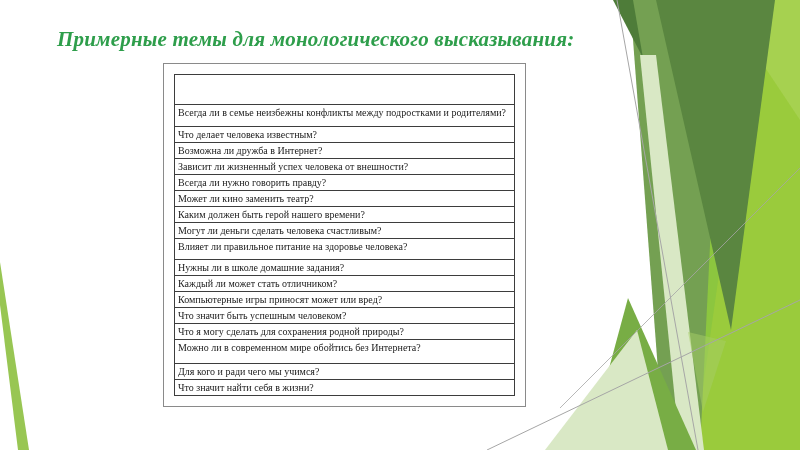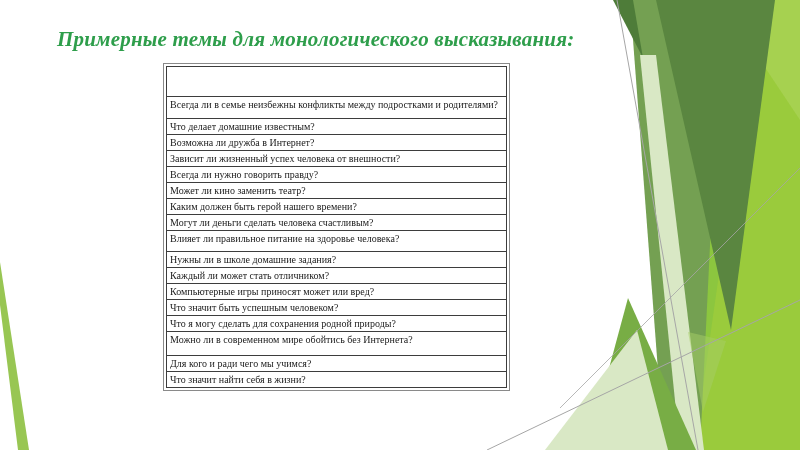--- a/index.html
+++ b/index.html
@@ -23,21 +23,21 @@
     color:#2E9E4B;
     white-space:nowrap;
     z-index:2;
     text-align:right;
   }
   .table-wrap{
     position:absolute;
     left:163px;top:63px;
     width:341px;
     border:1px solid #8a8a8a;
-    padding:2px;
+    padding:10px;
     background:#ffffff;
     z-index:3;
   }
   table.topics{
     width:100%;
     border-collapse:collapse;
     table-layout:fixed;
   }
   table.topics td{
     border:1px solid #3d3d3d;
@@ -85,21 +85,21 @@
   <div class="table-wrap">
     <table class="topics">
       <tbody>
           <tr class="r-empty">
             <td></td>
           </tr>
           <tr class="r-h1">
             <td>Всегда ли в семье неизбежны конфликты между подростками и родителями?</td>
           </tr>
           <tr>
-            <td>Что делает домашние известным?</td>
+            <td>Что делает человека известным?</td>
           </tr>
           <tr>
             <td>Возможна ли дружба в Интернет?</td>
           </tr>
           <tr>
             <td>Зависит ли жизненный успех человека от внешности?</td>
           </tr>
           <tr>
             <td>Всегда ли нужно говорить правду?</td>
           </tr>

